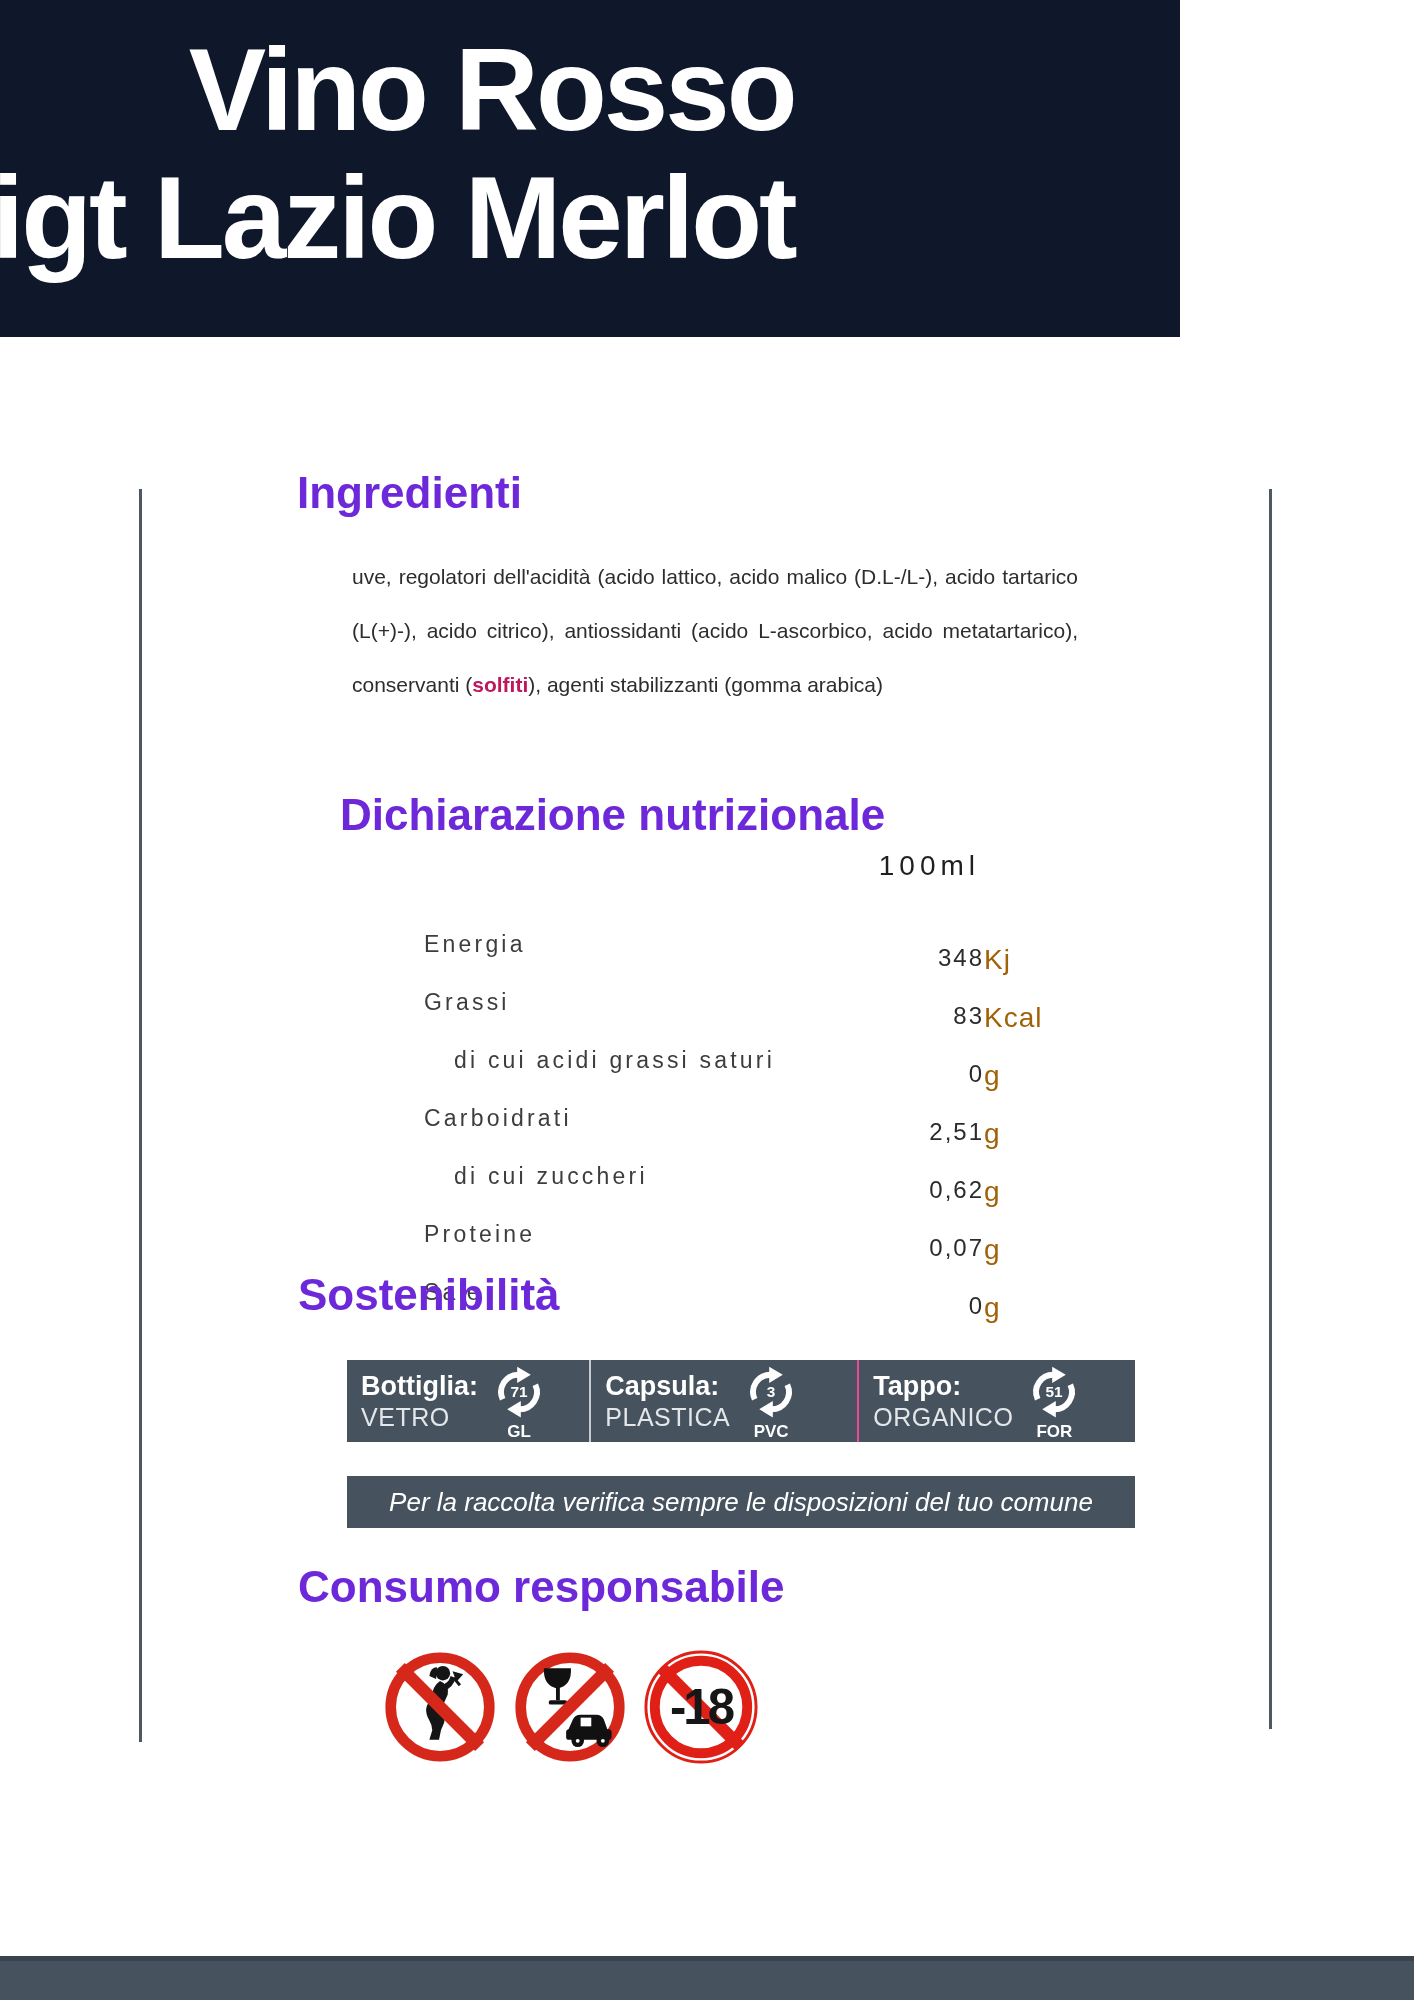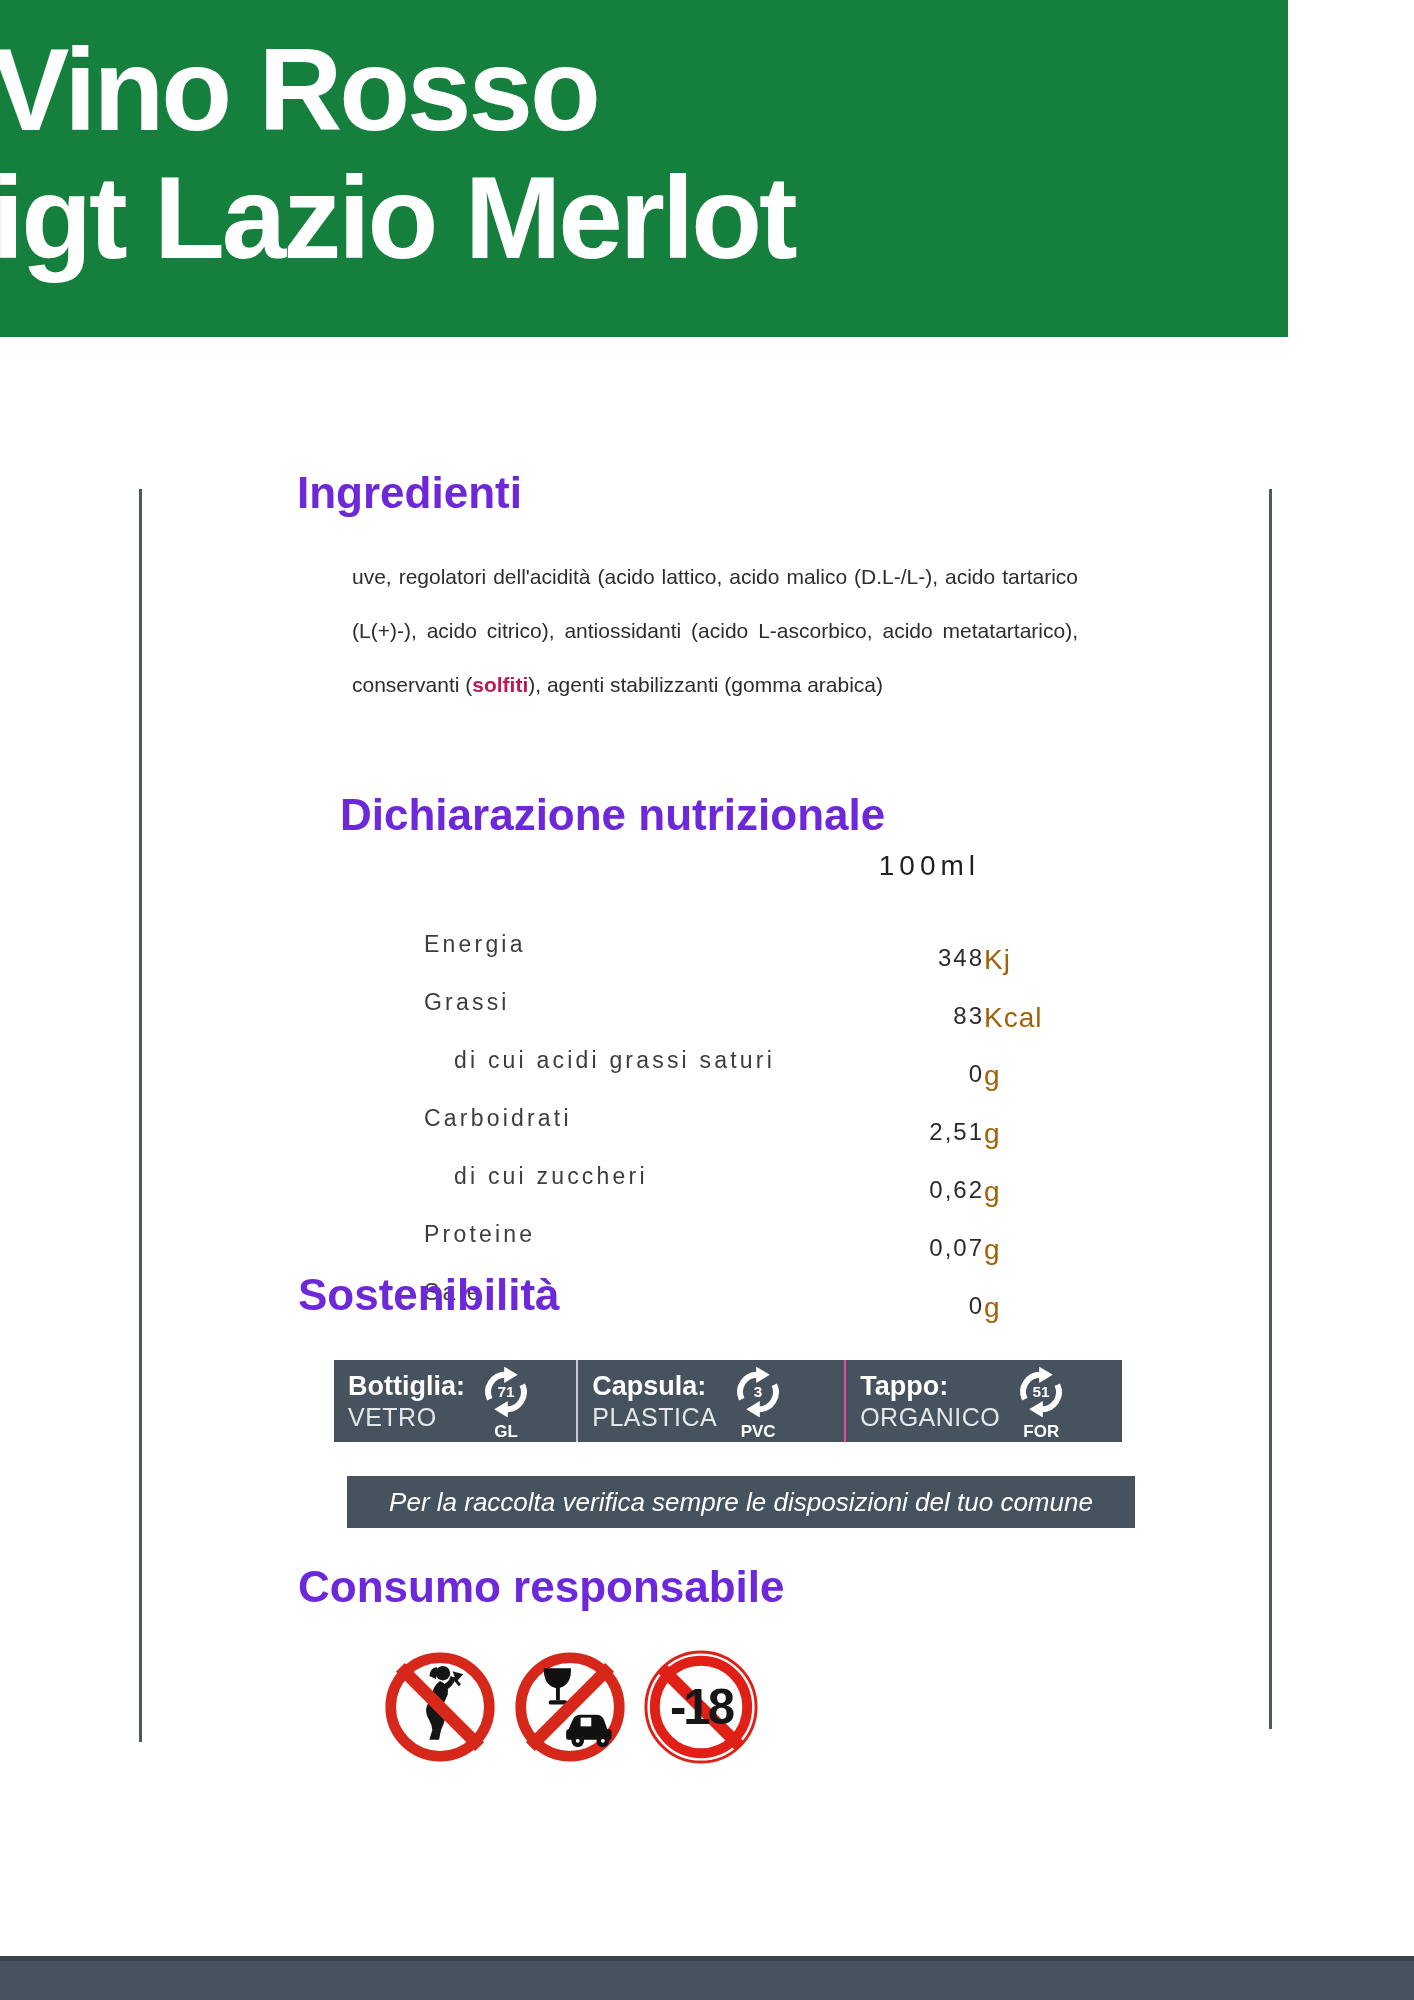--- a/index.html
+++ b/index.html
@@ -1,20 +1,20 @@
 <!DOCTYPE html>
 <html><head>
 <meta charset="utf-8">
 <style>
   html,body{margin:0;padding:0;background:#ffffff;}
   .page{position:relative;width:1414px;height:2000px;background:#ffffff;overflow:hidden;
         font-family:"Liberation Sans", sans-serif;}
 
   
-  .banner{position:absolute;left:0;top:0;width:1288px;height:337px;background:#15803d;}
+  .banner{position:absolute;left:0;top:0;width:1180px;height:337px;background:#0f172a;text-align:right;}
   .banner .title{position:absolute;left:-8px;top:26px;color:#ffffff;font-weight:bold;
                  font-size:116px;line-height:128px;letter-spacing:-3px;white-space:nowrap;}
 
   
   .vrule{position:absolute;width:3px;background:#4d5862;}
   .vrule.left{left:139px;top:489px;height:1253px;}
   .vrule.right{left:1269px;top:489px;height:1240px;}
 
   
   .sec-heading{position:absolute;color:#6d28d9;font-weight:bold;font-size:44px;white-space:nowrap;}
@@ -32,22 +32,22 @@
   .col-header{position:absolute;left:700px;top:850px;width:280px;text-align:right;
               font-size:28px;letter-spacing:5px;color:#1f1f1f;}
   .ntable{position:absolute;left:424px;top:918px;width:656px;}
   .nrow{display:grid;grid-template-columns:456px 104px 96px;height:45px;align-items:start;margin-top:13px;}
   .nrow .lbl{font-size:23px;letter-spacing:3.2px;color:#3d3d3d;white-space:nowrap;}
   .nrow.indent .lbl{padding-left:30px;}
   .nrow .val{font-size:24px;letter-spacing:2px;color:#2b2b2b;text-align:right;transform:translateY(13px);}
   .nrow .unit{font-size:28px;letter-spacing:1px;color:#a16207;text-align:left;transform:translateY(13px);}
 
   
-  .recycle-box{position:absolute;left:334px;top:1360px;width:788px;height:82px;background:#46525e;
-               display:flex;box-sizing:border-box;}
+  .recycle-box{position:absolute;left:347px;top:1360px;width:788px;height:82px;background:#46525e;
+               display:flex;box-sizing:border-box;justify-content:flex-end;}
   .rcell{display:flex;align-items:center;gap:8px;box-sizing:border-box;padding:8px 6px 6px 14px;}
   .rcell1{width:31%;border-right:2px solid #c6ccd2;}
   .rcell2{width:34%;border-right:2px solid #ec4899;}
   .rcell3{width:35%;}
   .rtext .rlabel{color:#ffffff;font-weight:bold;font-size:27px;line-height:31px;}
   .rtext .rmat{color:#e3e7ea;font-size:25px;line-height:31px;letter-spacing:0.5px;}
   .ricon{width:66px;text-align:center;flex:0 0 auto;}
   .ricon .rcode{color:#ffffff;font-weight:bold;font-size:17px;margin-top:-3px;}
   .note-strip{position:absolute;left:347px;top:1476px;width:788px;height:52px;background:#46525e;
               display:flex;align-items:center;justify-content:center;}

